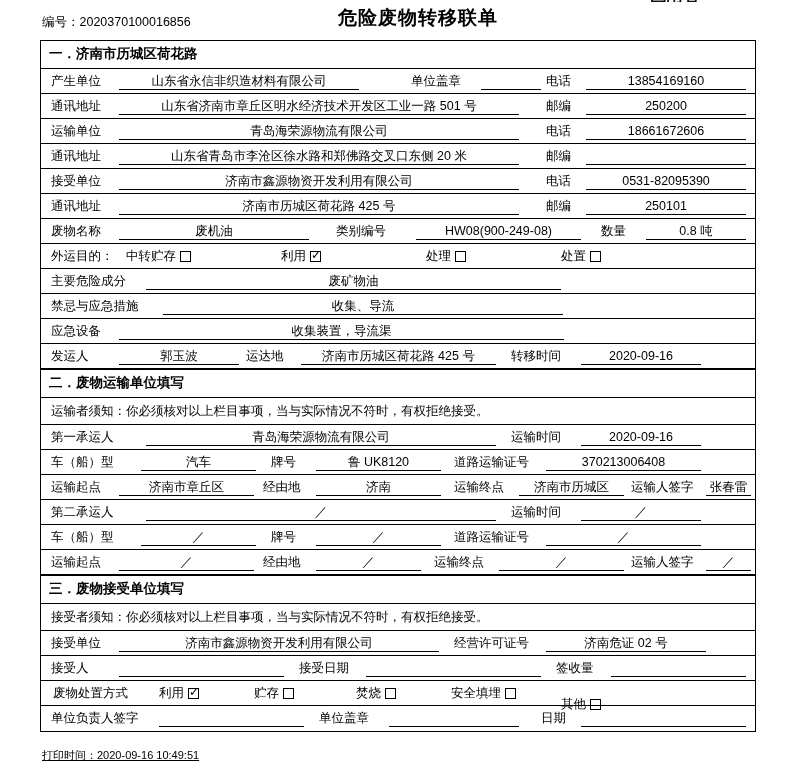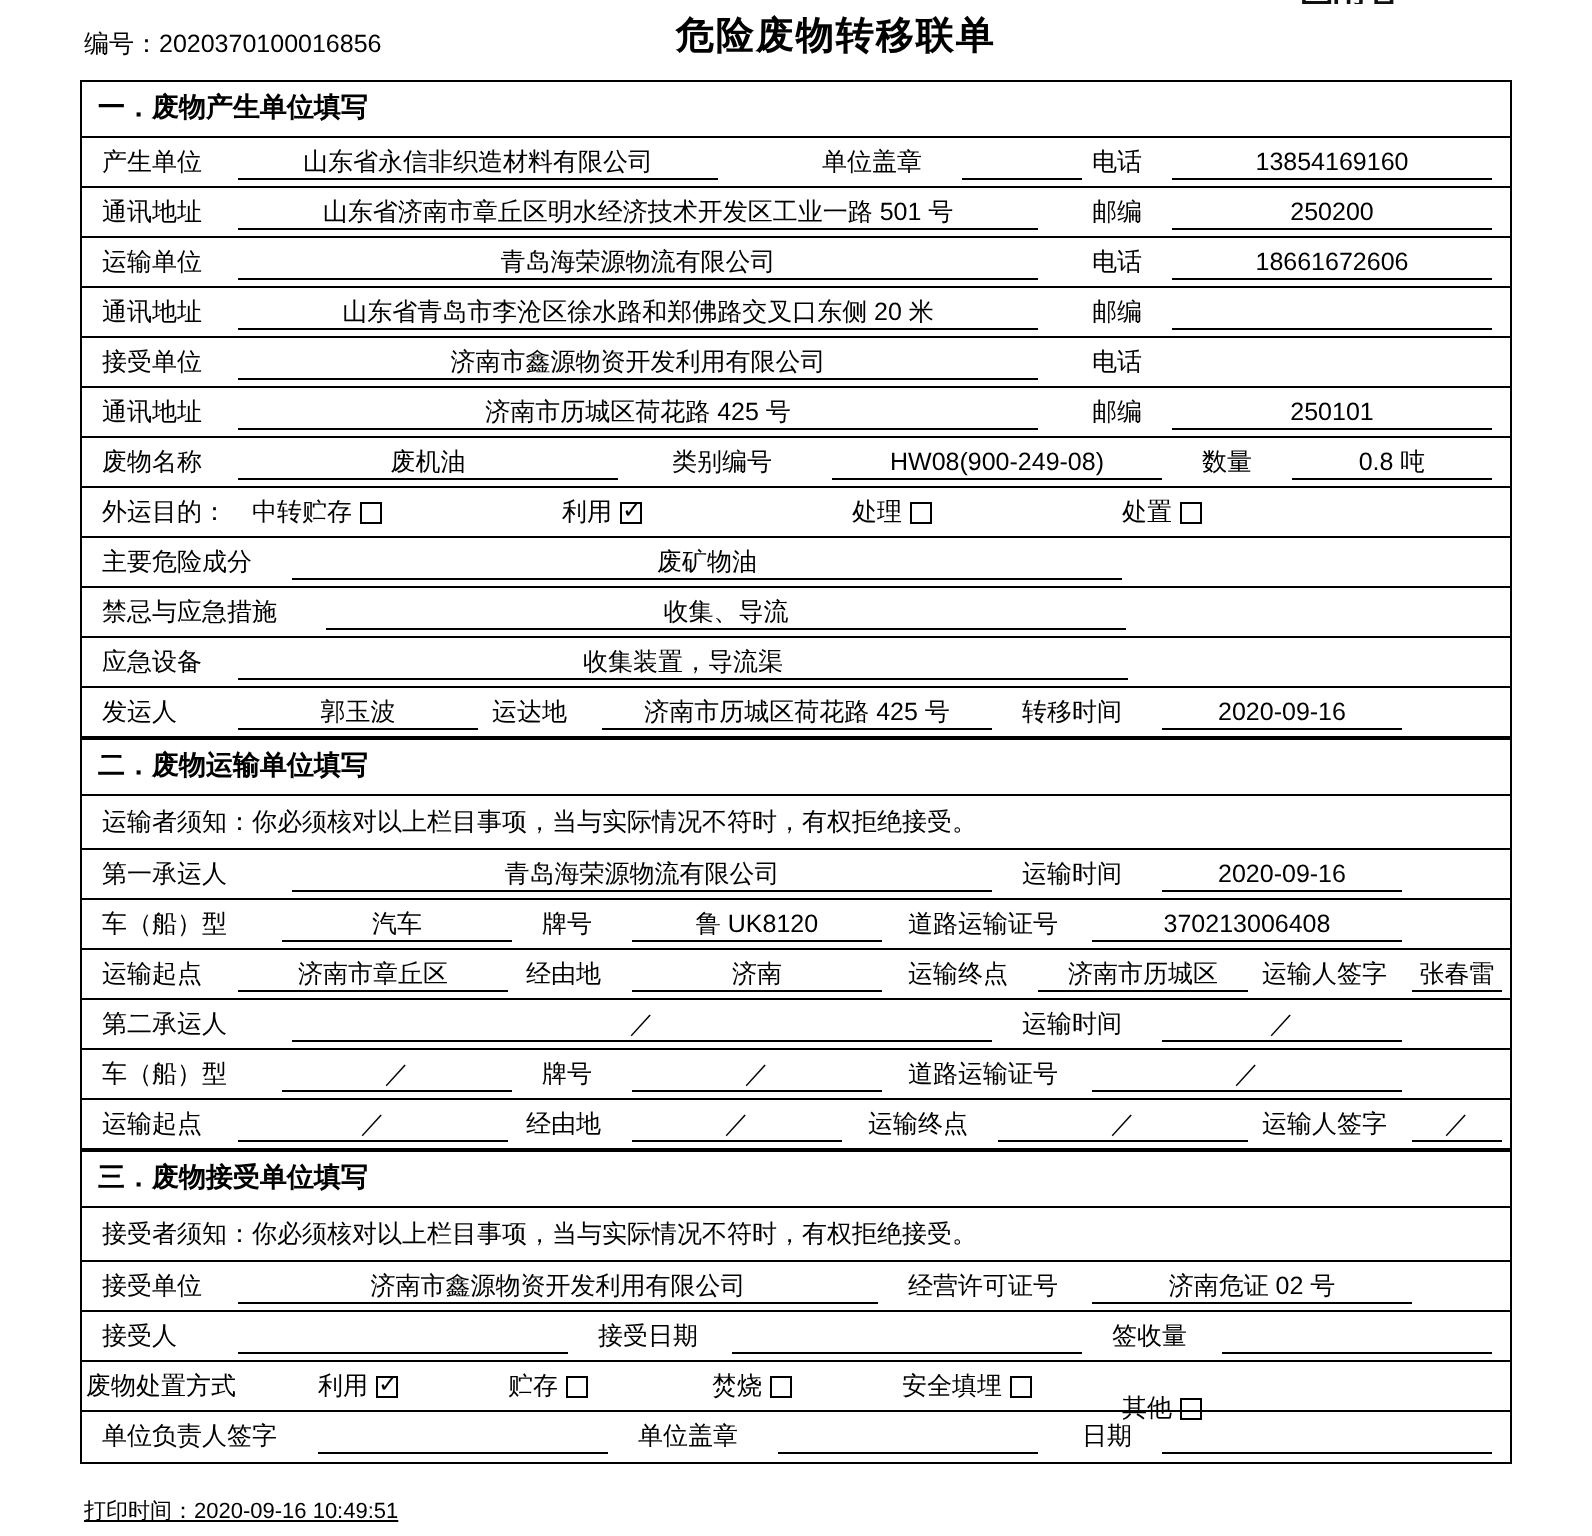--- a/index.html
+++ b/index.html
@@ -139,21 +139,21 @@
   <div class="topbar">
     <div class="doc-no">
       <span>编号：</span><span>2020370100016856</span>
     </div>
     <div class="title">危险废物转移联单</div>
     <div class="stamp">国南省</div>
   </div>
 
   <div class="frame">
 
-    <div class="sect-head">一．废物产生单位填写</div>
+    <div class="sect-head">一．济南市历城区荷花路</div>
 
     <div class="row">
       <div class="cell lbl" style="left:10px;">产生单位</div>
       <div class="cell" style="left:78px;">
           <span class="val" style="width:240px;">山东省永信非织造材料有限公司</span>
         </div>
       <div class="cell lbl" style="left:370px;">单位盖章</div>
       <div class="cell" style="left:440px;">
           <span class="val blank" style="width:60px;"></span>
         </div>
@@ -195,20 +195,23 @@
           <span class="val blank" style="width:160px;"></span>
         </div>
     </div>
 
     <div class="row">
       <div class="cell lbl" style="left:10px;">接受单位</div>
       <div class="cell" style="left:78px;">
           <span class="val" style="width:400px;">济南市鑫源物资开发利用有限公司</span>
         </div>
       <div class="cell lbl" style="left:505px;">电话</div>
+      <div class="cell" style="left:545px;">
+          <span class="val" style="width:160px;">0531-82095390</span>
+        </div>
     </div>
 
     <div class="row">
       <div class="cell lbl" style="left:10px;">通讯地址</div>
       <div class="cell" style="left:78px;">
           <span class="val" style="width:400px;">济南市历城区荷花路 425 号</span>
         </div>
       <div class="cell lbl" style="left:505px;">邮编</div>
       <div class="cell" style="left:545px;">
           <span class="val" style="width:160px;">250101</span>
@@ -409,21 +412,21 @@
       <div class="cell" style="left:325px;">
           <span class="val blank" style="width:175px;"></span>
         </div>
       <div class="cell lbl" style="left:515px;">签收量</div>
       <div class="cell" style="left:570px;">
           <span class="val blank" style="width:135px;"></span>
         </div>
     </div>
 
     <div class="row">
-      <div class="cell lbl" style="left:2px;">废物处置方式</div>
+      <div class="cell lbl" style="left:12px;">废物处置方式</div>
       <div class="cell" style="left:118px;">
         <span>利用</span>
           <span class="cb checked"></span>
       </div>
       <div class="cell" style="left:213px;">
         <span>贮存</span>
           <span class="cb"></span>
       </div>
       <div class="cell" style="left:315px;">
         <span>焚烧</span>

